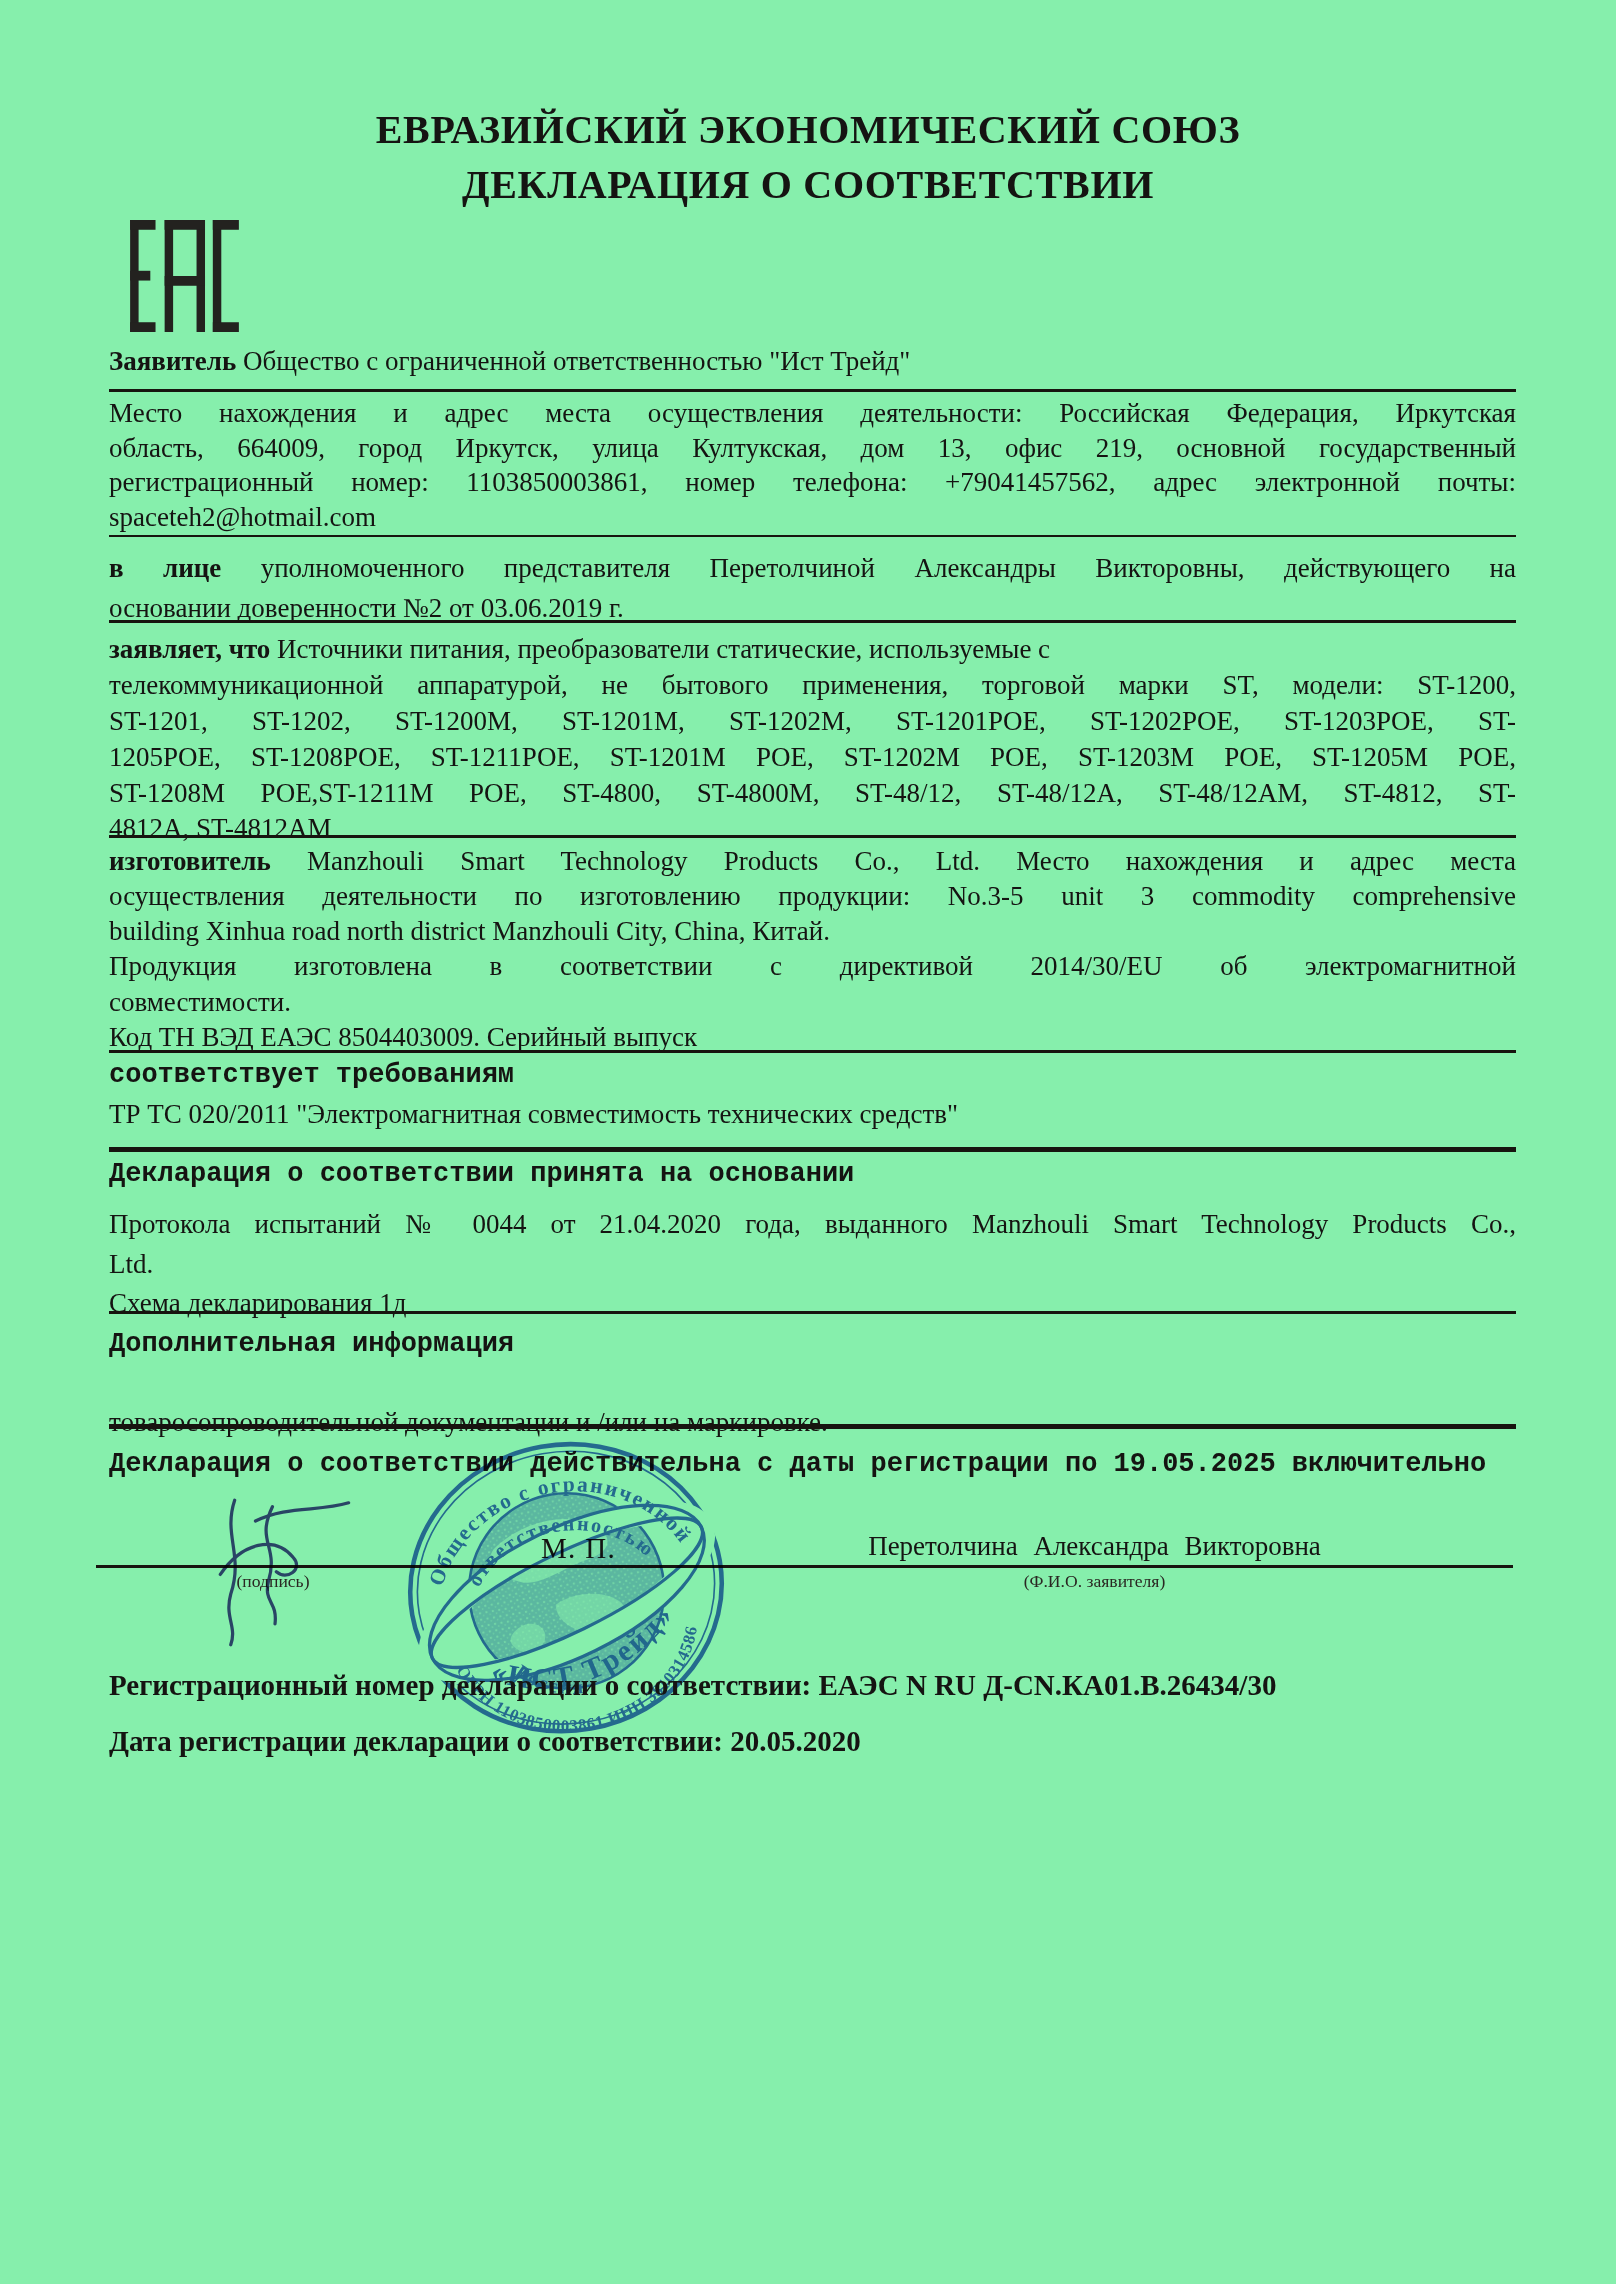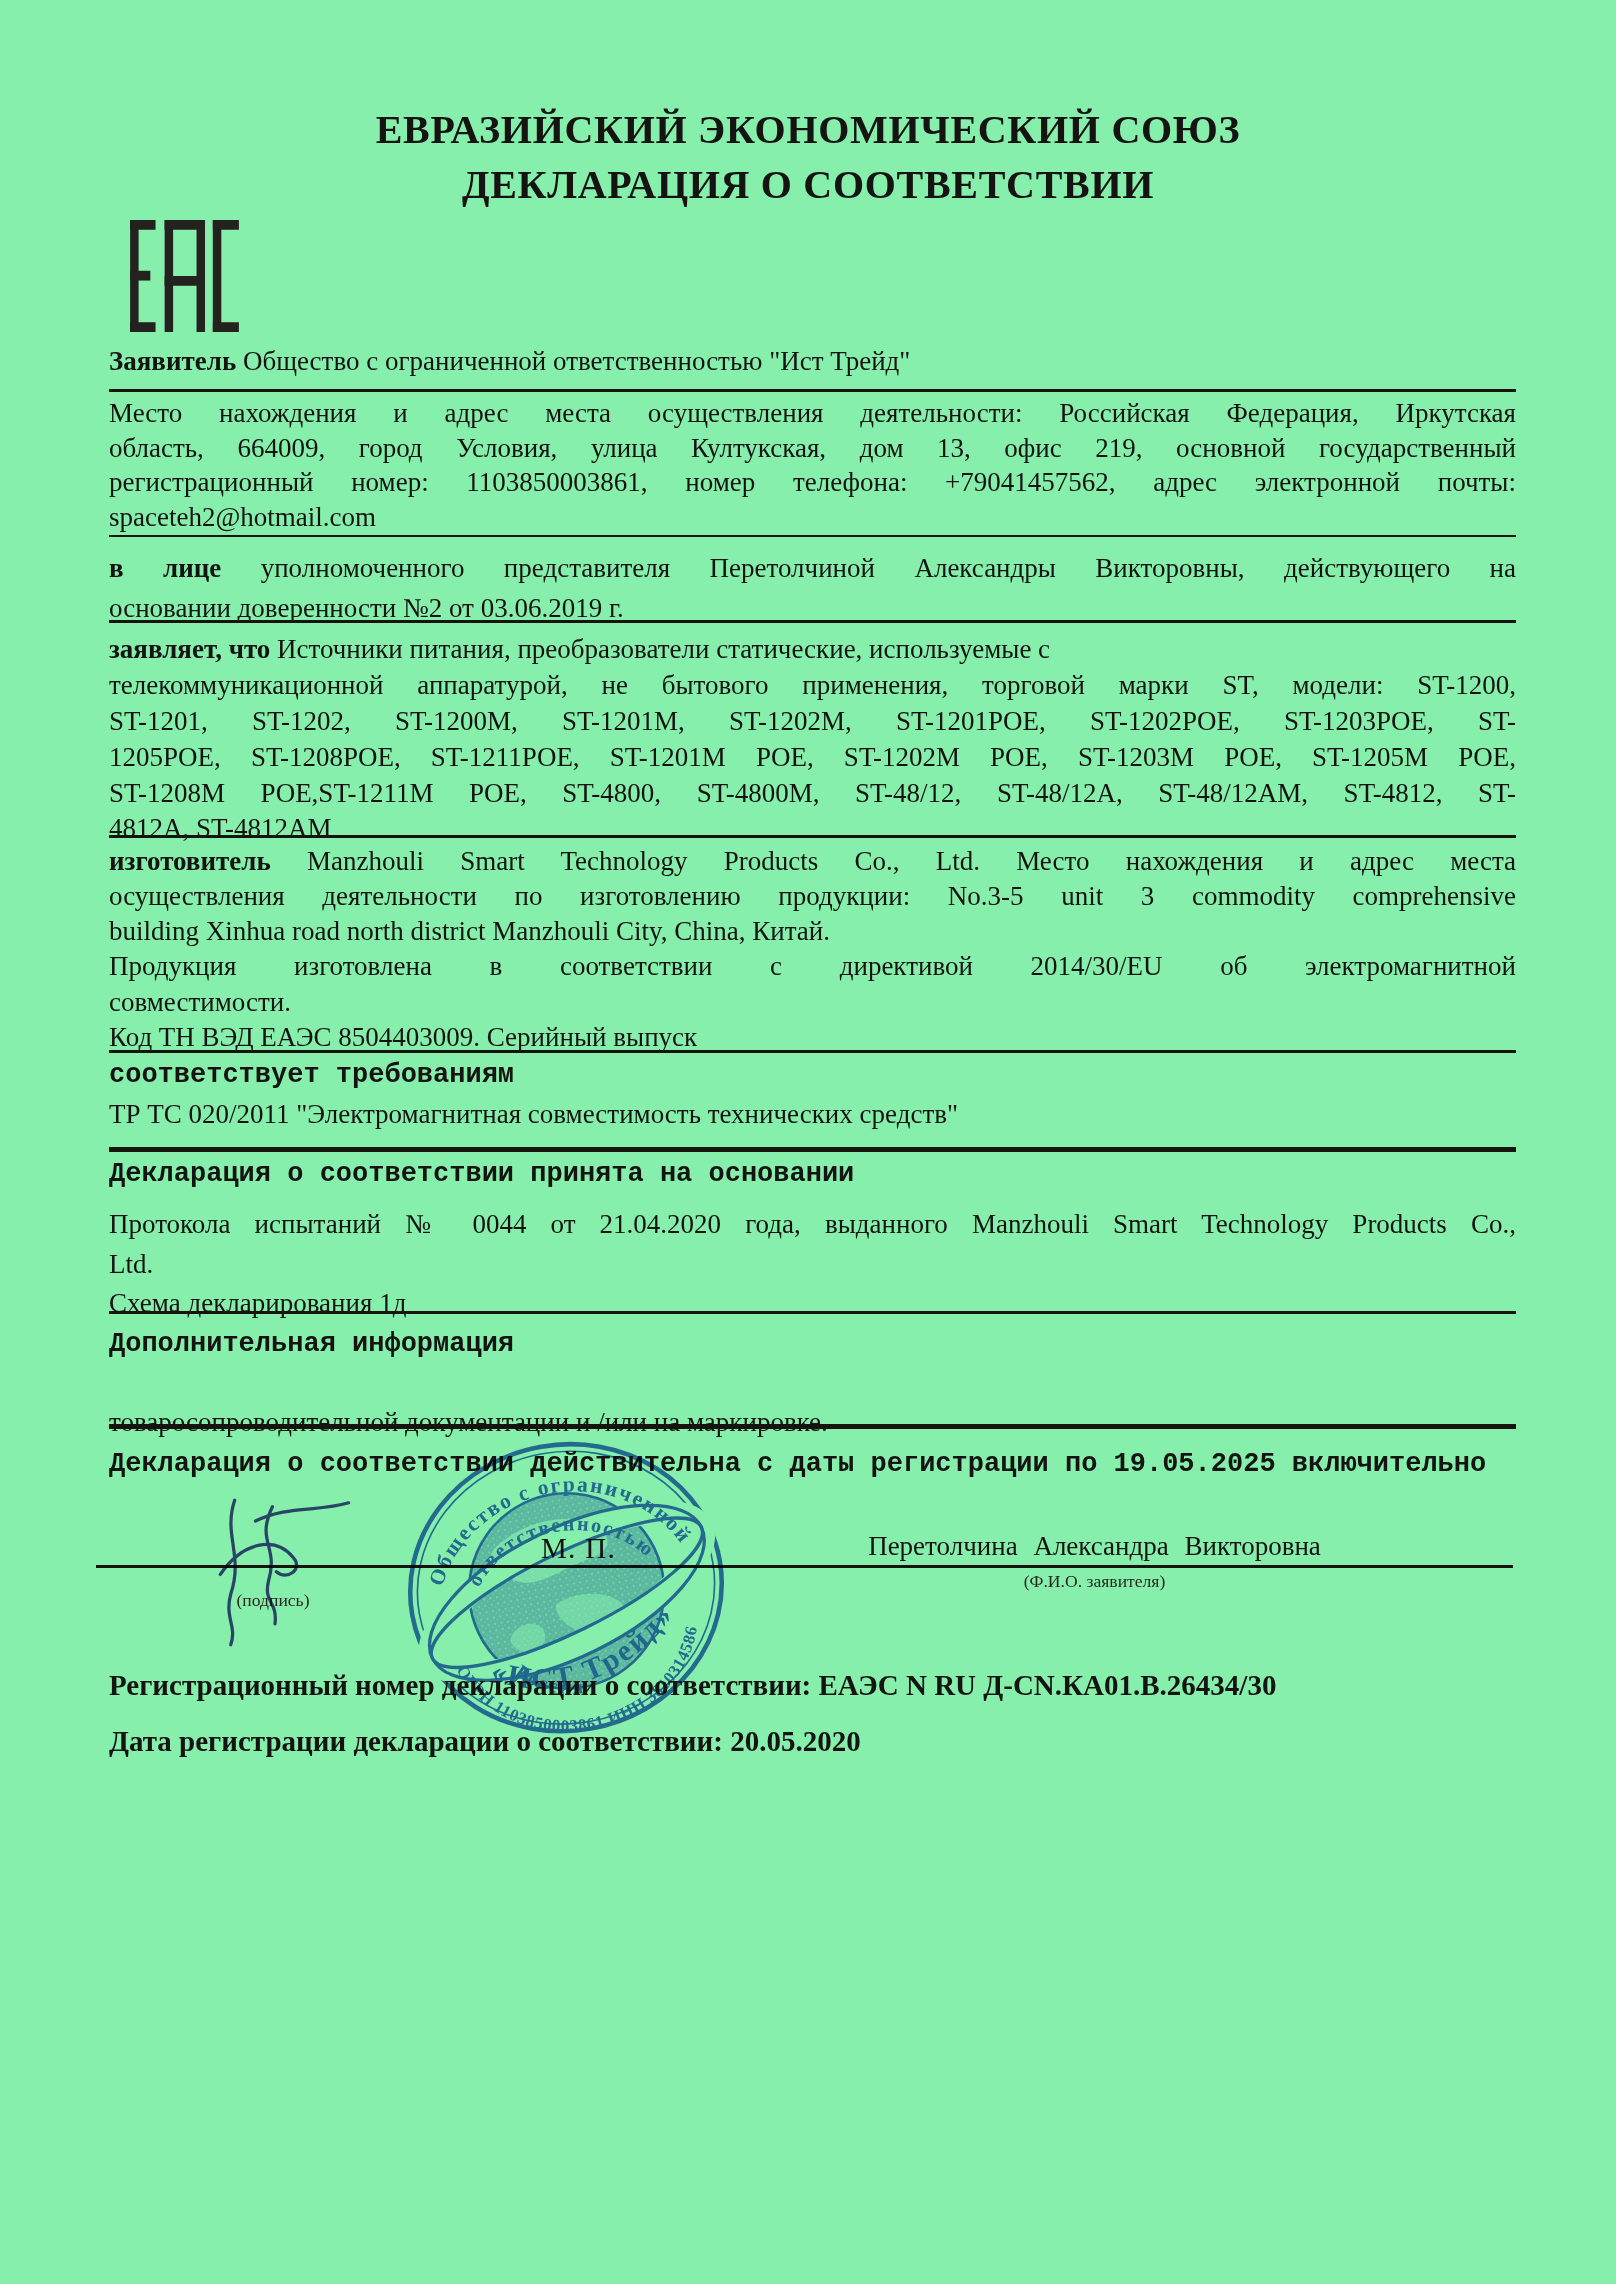--- a/index.html
+++ b/index.html
@@ -42,21 +42,21 @@
   }
   .fio-name{
     position:absolute;left:749px;top:1531px;width:691px;
     text-align:center;font-size:27px;word-spacing:9px;
   }
   .sig-line{position:absolute;left:96px;top:1565px;width:1417px;height:2.6px;background:#17140f;}
   .cap{
     position:absolute;top:1571px;
     text-align:center;font-size:17.6px;color:#2a2722;
   }
-  .cap.sign{left:169px;width:208px;margin-top:19px;}
+  .cap.sign{left:169px;width:208px;}
   .cap.fio{left:886px;width:417px;}
   .footer-ln{
     position:absolute;left:109px;width:1433px;
     font-size:29px;font-weight:bold;white-space:nowrap;
   }
   .stamp-svg{
     position:absolute;left:403px;top:1440px;width:326px;height:296px;
     mix-blend-mode:multiply;opacity:.93;
   }
   .sign-svg{
@@ -85,21 +85,21 @@
       <rect x="127" y="0" width="13" height="172"></rect>
       <rect x="127" y="0" width="40" height="15"></rect>
       <rect x="127" y="157" width="40" height="15"></rect>
     </g>
   </svg>
 
   <div class="ln" style="top:345px"><span class="lbl">Заявитель</span> <span>Общество с ограниченной ответственностью "Ист Трейд"</span></div>
   <div class="sep" style="top:389px"></div>
 
   <div class="ln stretch" style="top:397px">Место нахождения и адрес места осуществления деятельности: Российская Федерация, Иркутская</div>
-  <div class="ln stretch" style="top:432px">область, 664009, город Условия, улица Култукская, дом 13, офис 219, основной государственный</div>
+  <div class="ln stretch" style="top:432px">область, 664009, город Иркутск, улица Култукская, дом 13, офис 219, основной государственный</div>
   <div class="ln stretch" style="top:466px">регистрационный номер: 1103850003861, номер телефона: +79041457562, адрес электронной почты:</div>
   <div class="ln" style="top:501px">spaceteh2@hotmail.com</div>
   <div class="sep thin" style="top:535px"></div>
 
   <div class="ln stretch" style="top:552px"><span class="lbl">в лице</span> <span>уполномоченного представителя Перетолчиной  Александры  Викторовны, действующего на</span></div>
   <div class="ln" style="top:592px">основании доверенности №2 от 03.06.2019 г.</div>
   <div class="sep" style="top:620px"></div>
 
   <div class="ln" style="top:633px"><span class="lbl">заявляет, что</span> <span>Источники питания, преобразователи статические, используемые с</span></div>
   <div class="ln stretch" style="top:669px">телекоммуникационной аппаратурой, не бытового применения, торговой марки ST, модели: ST-1200,</div>

